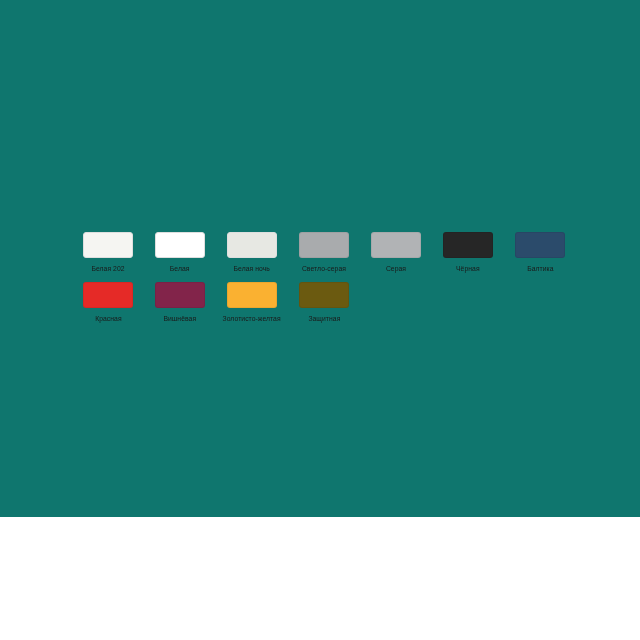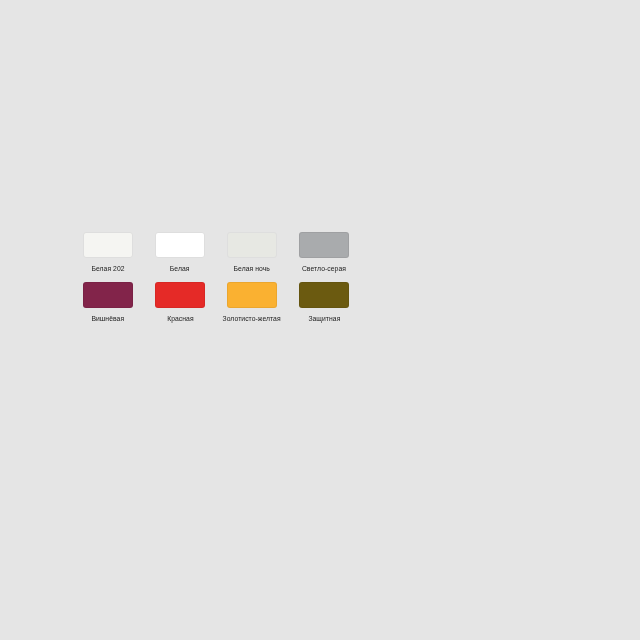--- a/index.html
+++ b/index.html
@@ -11,22 +11,22 @@
     width: 640px;
     height: 640px;
     background: #ffffff;
     font-family: "Liberation Sans", "DejaVu Sans", sans-serif;
     overflow: hidden;
   }
 
   #palette-canvas {
     position: relative;
     width: 640px;
-    height: 640px;
-    background: #e5e5e5;
+    height: 517px;
+    background: #0f766e;
     box-sizing: border-box;
   }
 
   #swatch-grid {
     position: absolute;
     left: 72px;
     top: 232px;
     width: 500px;
   }
 
@@ -85,29 +85,41 @@
           <div class="swatch-label">Белая</div>
         </div>
         <div class="swatch-cell">
           <div class="swatch-chip has-outline" style="background: rgb(231, 232, 227);"></div>
           <div class="swatch-label">Белая ночь</div>
         </div>
         <div class="swatch-cell">
           <div class="swatch-chip" style="background: rgb(169, 171, 173);"></div>
           <div class="swatch-label">Светло-серая</div>
         </div>
+        <div class="swatch-cell">
+          <div class="swatch-chip" style="background: rgb(177, 179, 181);"></div>
+          <div class="swatch-label">Серая</div>
+        </div>
+        <div class="swatch-cell">
+          <div class="swatch-chip" style="background: rgb(38, 38, 38);"></div>
+          <div class="swatch-label">Чёрная</div>
+        </div>
+        <div class="swatch-cell">
+          <div class="swatch-chip" style="background: rgb(43, 75, 107);"></div>
+          <div class="swatch-label">Балтика</div>
+        </div>
       </div>
       <div class="swatch-row">
         <div class="swatch-cell">
+          <div class="swatch-chip" style="background: rgb(229, 42, 39);"></div>
+          <div class="swatch-label">Красная</div>
+        </div>
+        <div class="swatch-cell">
           <div class="swatch-chip" style="background: rgb(130, 36, 74);"></div>
           <div class="swatch-label">Вишнёвая</div>
-        </div>
-        <div class="swatch-cell">
-          <div class="swatch-chip" style="background: rgb(229, 42, 39);"></div>
-          <div class="swatch-label">Красная</div>
         </div>
         <div class="swatch-cell">
           <div class="swatch-chip" style="background: rgb(250, 177, 49);"></div>
           <div class="swatch-label">Золотисто-желтая</div>
         </div>
         <div class="swatch-cell">
           <div class="swatch-chip" style="background: rgb(107, 90, 16);"></div>
           <div class="swatch-label">Защитная</div>
         </div>
       </div>

